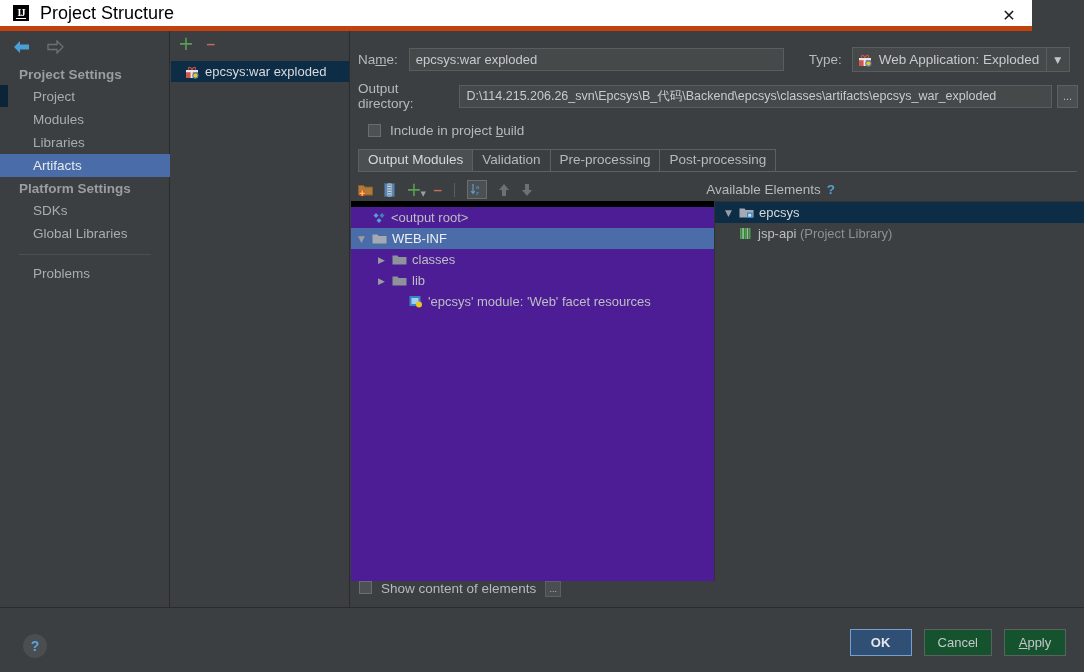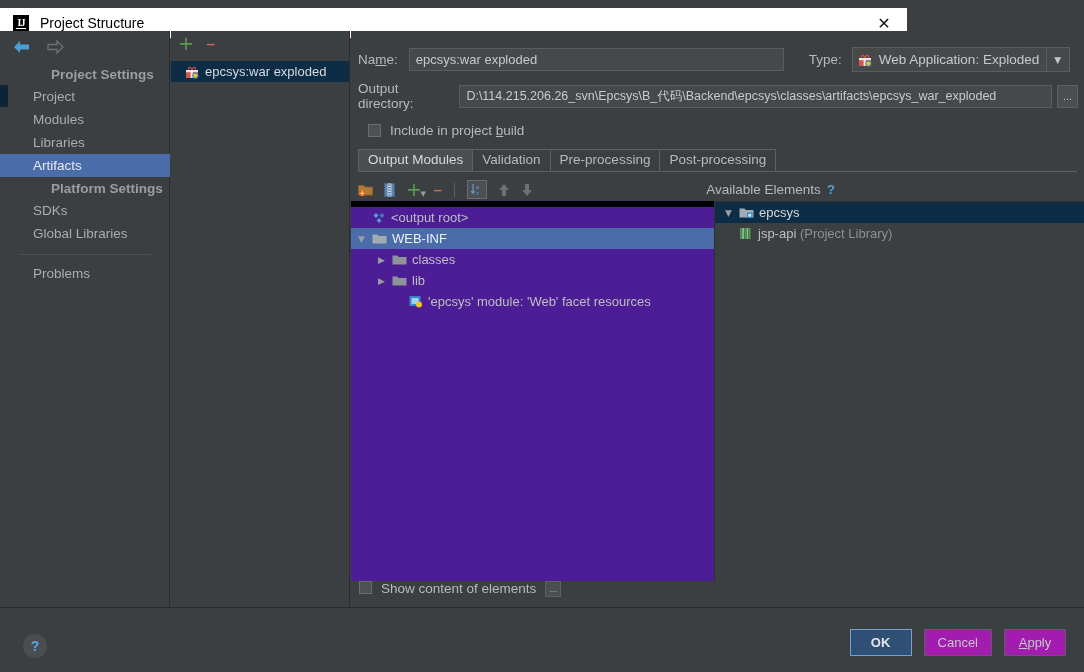--- a/index.html
+++ b/index.html
@@ -6,55 +6,55 @@
   html, body {
     width: 1084px; height: 672px;
     background: #3c3f41;
     font-family: "Liberation Sans", sans-serif;
     overflow: hidden;
   }
   .window { position: relative; width: 1084px; height: 672px; background: #3c3f41; }
 
   
   .titlebar {
-    position: absolute; left: 0; top: 0; width: 907px; height: 31px;
-    background: #ffffff; border-bottom: 1px solid #c2410c;
-    display: flex; align-items: center; margin-top: 8px;
+    position: absolute; left: 0; top: 0; width: 1032px; height: 31px;
+    background: #ffffff; border-bottom: 5px solid #c2410c;
+    display: flex; align-items: center;
   }
   .ij-logo {
     width: 16px; height: 16px; margin-left: 13px; background: #000;
     color: #fff; font-size: 10px; font-weight: bold; line-height: 16px;
     text-align: center; letter-spacing: -1px; font-family: "Liberation Serif", serif;
     position: relative;
   }
   .ij-logo::after {
     content: ""; position: absolute; left: 3px; right: 3px; bottom: 2px; height: 1px; background:#fff;
   }
   .title-text {
-    margin-left: 11px; font-size: 14px; color: #000;
+    margin-left: 11px; font-size: 18px; color: #000;
   }
   .close-btn {
     position: absolute; right: 0; top: 0; width: 46px; height: 30px;
     display: flex; align-items: center; justify-content: center;
     font-size: 16px; color: #1a1a1a; font-family: "DejaVu Sans", sans-serif;
   }
 
   
   .sidebar {
     position: absolute; left: 0; top: 31px; width: 170px; height: 576px;
     background: #3c3f41; border-right: 1px solid #2b2b2b;
   }
   .nav-arrows { position: absolute; left: 10px; top: 6px; display: flex; gap: 12px; }
   .arrow { width: 22px; height: 20px; display:flex; align-items:center; justify-content:center; }
   .arrow svg { display:block; }
 
   .nav-list { position: absolute; left: 0; top: 32px; width: 170px; }
   .nav-group {
     font-size: 13.5px; color: #9a9da1; font-weight: bold;
-    padding: 4px 0 4px 19px; height: 22px; margin-left: 32px;
+    padding: 4px 0 4px 19px; height: 22px;
   }
   .nav-item {
     font-size: 13.5px; color: #a9acb0; padding-left: 33px;
     height: 23px; line-height: 23px;
   }
   .nav-item.selected { background: #4a6ca8; color: #e6e9ee; }
   .nav-sep { margin: 9px 19px 7px 19px; height: 1px; background: #4b4f51; }
   .edge-strip {
     position: absolute; left: 0; top: 54px; width: 8px; height: 22px; background: #0d2438;
   }
@@ -175,21 +175,21 @@
     background: #3c3f41; border-top: 1px solid #2b2b2b;
   }
   .help-circle {
     position: absolute; left: 23px; top: 26px; width: 24px; height: 24px; border-radius: 50%;
     background: #4a4e50; color: #57a6dd; font-size: 14px; font-weight: bold;
     display: flex; align-items: center; justify-content: center;
   }
   .btns { position: absolute; right: 18px; top: 21px; display: flex; gap: 12px; }
   .btn {
     min-width: 62px; height: 27px; padding: 0 13px; font-size: 13px;
-    background: #a21caf; border: 1px solid #5d6063; color: #c5c7ca;
+    background: #14532d; border: 1px solid #5d6063; color: #c5c7ca;
     display: flex; align-items: center; justify-content: center;
   }
   .btn.default { background: #2f4f75; border: 1px solid #74a0cf; color: #e3e6ea; font-weight: bold; }
   .btn u { text-decoration: underline; }
 
   .icon { display: inline-flex; align-items: center; justify-content: center; }
 </style>
 </head>
 <body>
 

